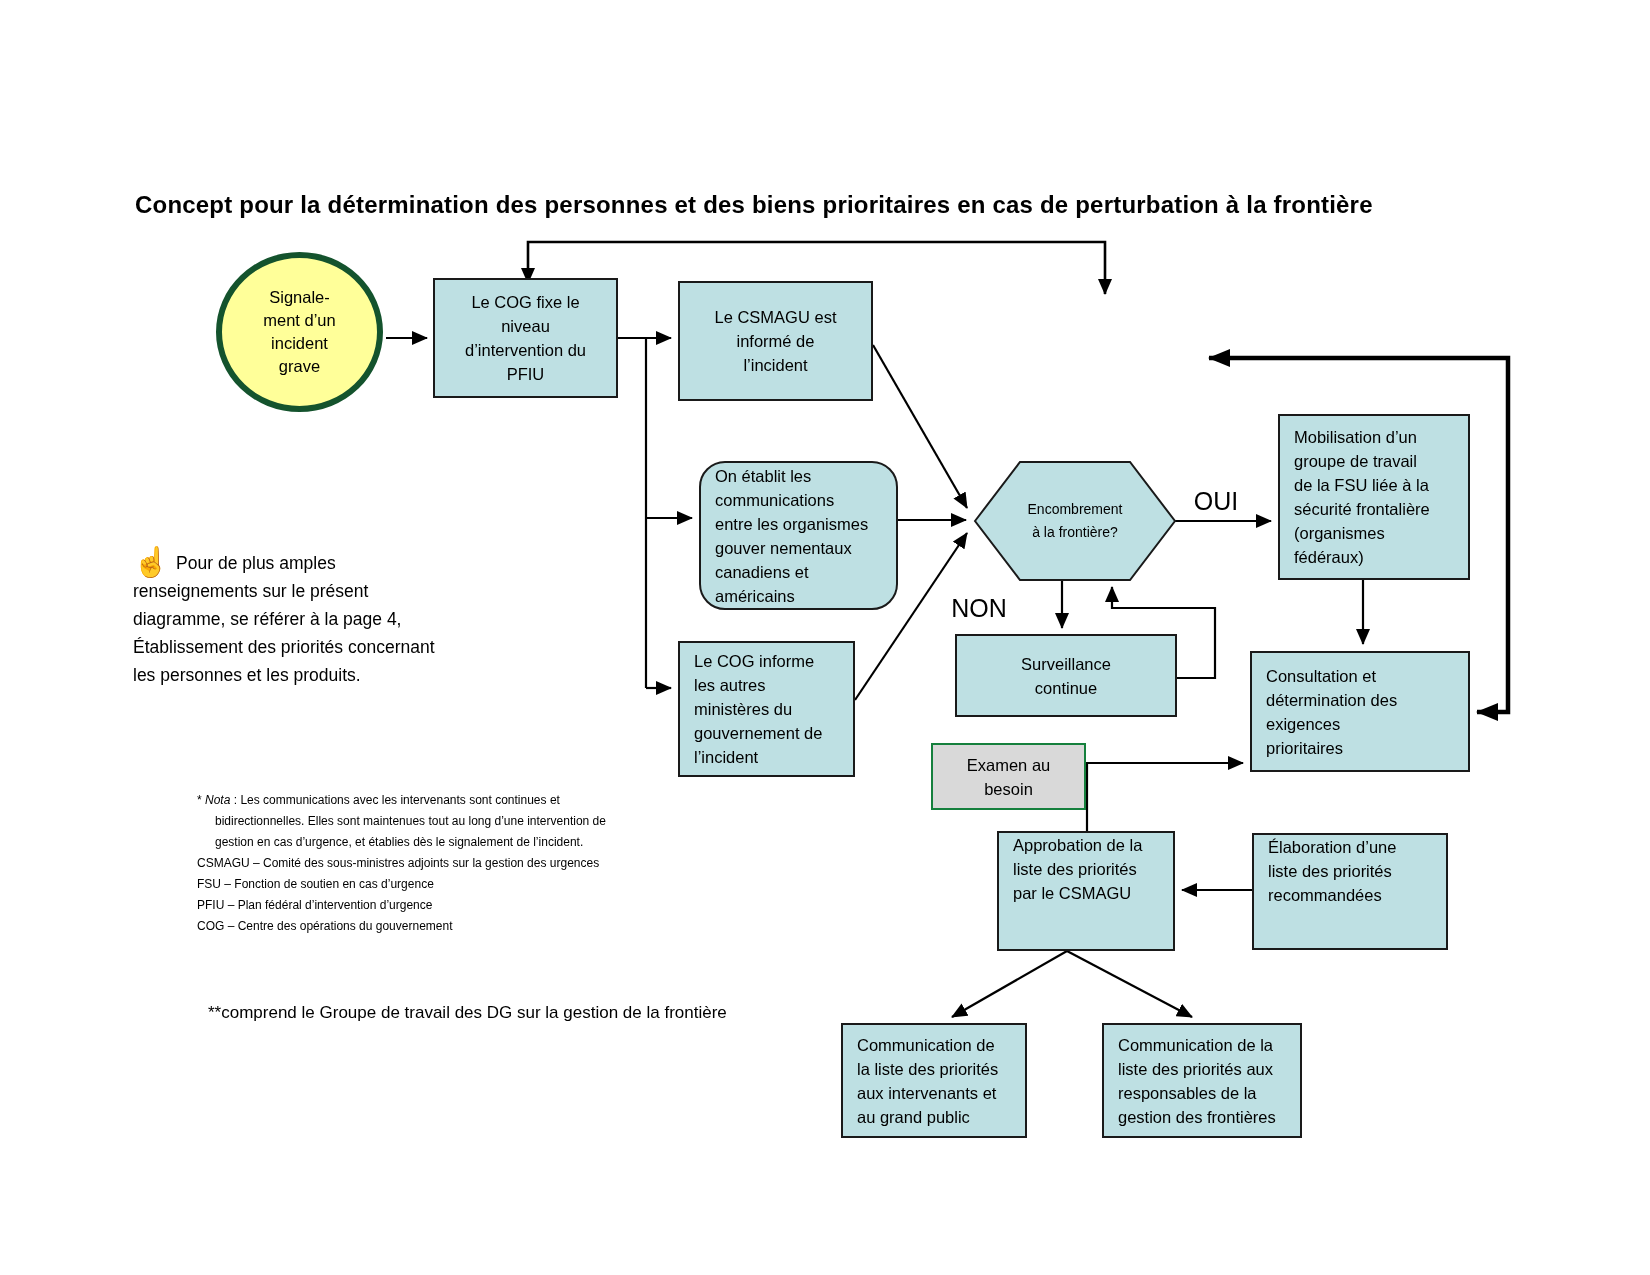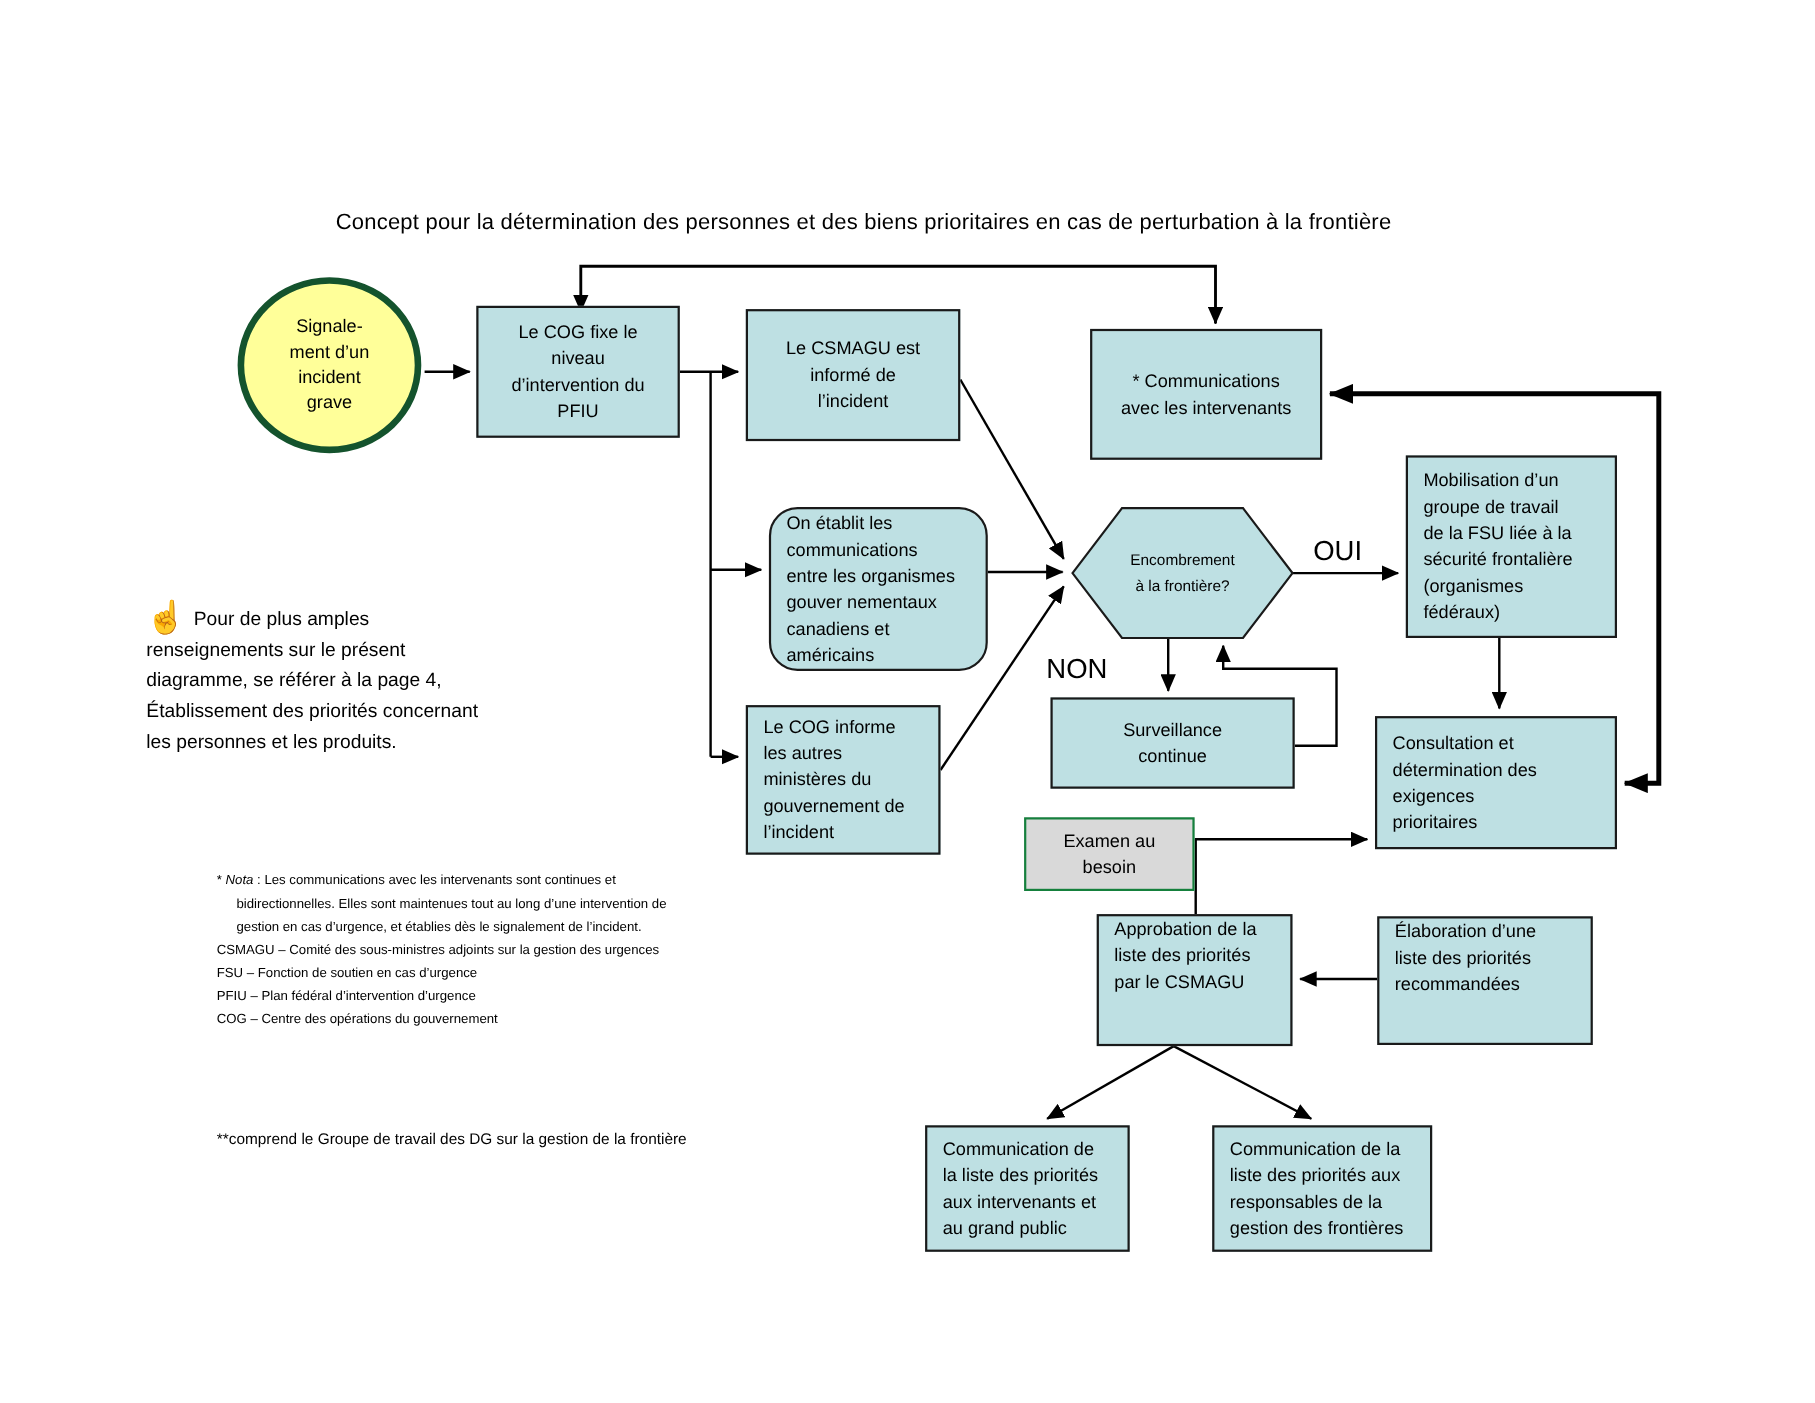--- a/index.html
+++ b/index.html
@@ -10,22 +10,22 @@
     --line:#000000;
   }
   html,body{margin:0;padding:0;background:#ffffff;}
   #canvas{
     position:relative;width:1650px;height:1275px;background:#ffffff;
     font-family:"Liberation Sans", sans-serif;color:#000;overflow:hidden;
   }
   #wires{position:absolute;left:0;top:0;z-index:1;}
   .abs{position:absolute;box-sizing:border-box;z-index:2;}
   .title{
-    left:135px;top:191px;width:1300px;text-align:center;
-    font-size:20px;font-weight:normal;letter-spacing:0.2px;
+    left:135px;top:191px;width:1300px;
+    font-size:24px;font-weight:bold;letter-spacing:0.2px;
   }
   .node{
     background:var(--node-fill);border:2px solid var(--node-border);
     display:flex;align-items:center;justify-content:center;
     text-align:center;white-space:pre-line;
     font-size:16.5px;line-height:24px;
   }
   .node.left{justify-content:flex-start;text-align:left;padding-left:14px;padding-right:6px;}
   .node.top{align-items:flex-start;}
   .start-circle{
@@ -38,21 +38,21 @@
     display:flex;align-items:center;justify-content:center;text-align:center;
     white-space:pre-line;font-size:14px;line-height:23px;background:transparent;
   }
   .branch-label{font-size:25px;line-height:26px;text-align:center;}
   .side-note{left:133px;top:548px;width:372px;font-size:17.5px;line-height:28px;}
   .side-note .hand{font-size:29px;line-height:28px;vertical-align:-3px;margin-right:7px;}
   .side-note .body{white-space:pre-line;}
   .footnotes{left:197px;top:790px;width:640px;font-size:12px;line-height:21px;}
   .footnotes .indent{padding-left:18px;}
   .footnotes .it{font-style:italic;}
-  .dg-note{left:197px;top:1003px;width:700px;font-size:14px;margin-top:24px;}
+  .dg-note{left:208px;top:1003px;width:700px;font-size:17px;}
 </style>
 </head>
 <body>
 
 <div id="canvas">
 
   <svg id="wires" width="1650" height="1275">
     <defs>
       <marker id="arr" markerWidth="16" markerHeight="14" refX="15" refY="7" orient="auto" markerUnits="userSpaceOnUse">
         <path d="M0,0 L16,7 L0,14 z" fill="#000"></path>
@@ -100,22 +100,20 @@
 
   <div class="abs node" style="left:433px;top:278px;width:185px;height:120px;">Le COG fixe le
 niveau
 d’intervention du
 PFIU</div>
 
   <div class="abs node" style="left:678px;top:281px;width:195px;height:120px;">Le CSMAGU est
 informé de
 l’incident</div>
 
-  <div class="abs node" style="left:991px;top:299px;width:211px;height:119px;">* Communications
-avec les intervenants</div>
 
   <div class="abs node left" style="left:699px;top:461px;width:199px;height:149px;border-radius:26px;">On établit les
 communications
 entre les organismes
 gouver nementaux
 canadiens et
 américains</div>
 
   <div class="abs hex-text" style="left:985px;top:476px;width:180px;height:90px;">Encombrement
 à la frontière?</div>

